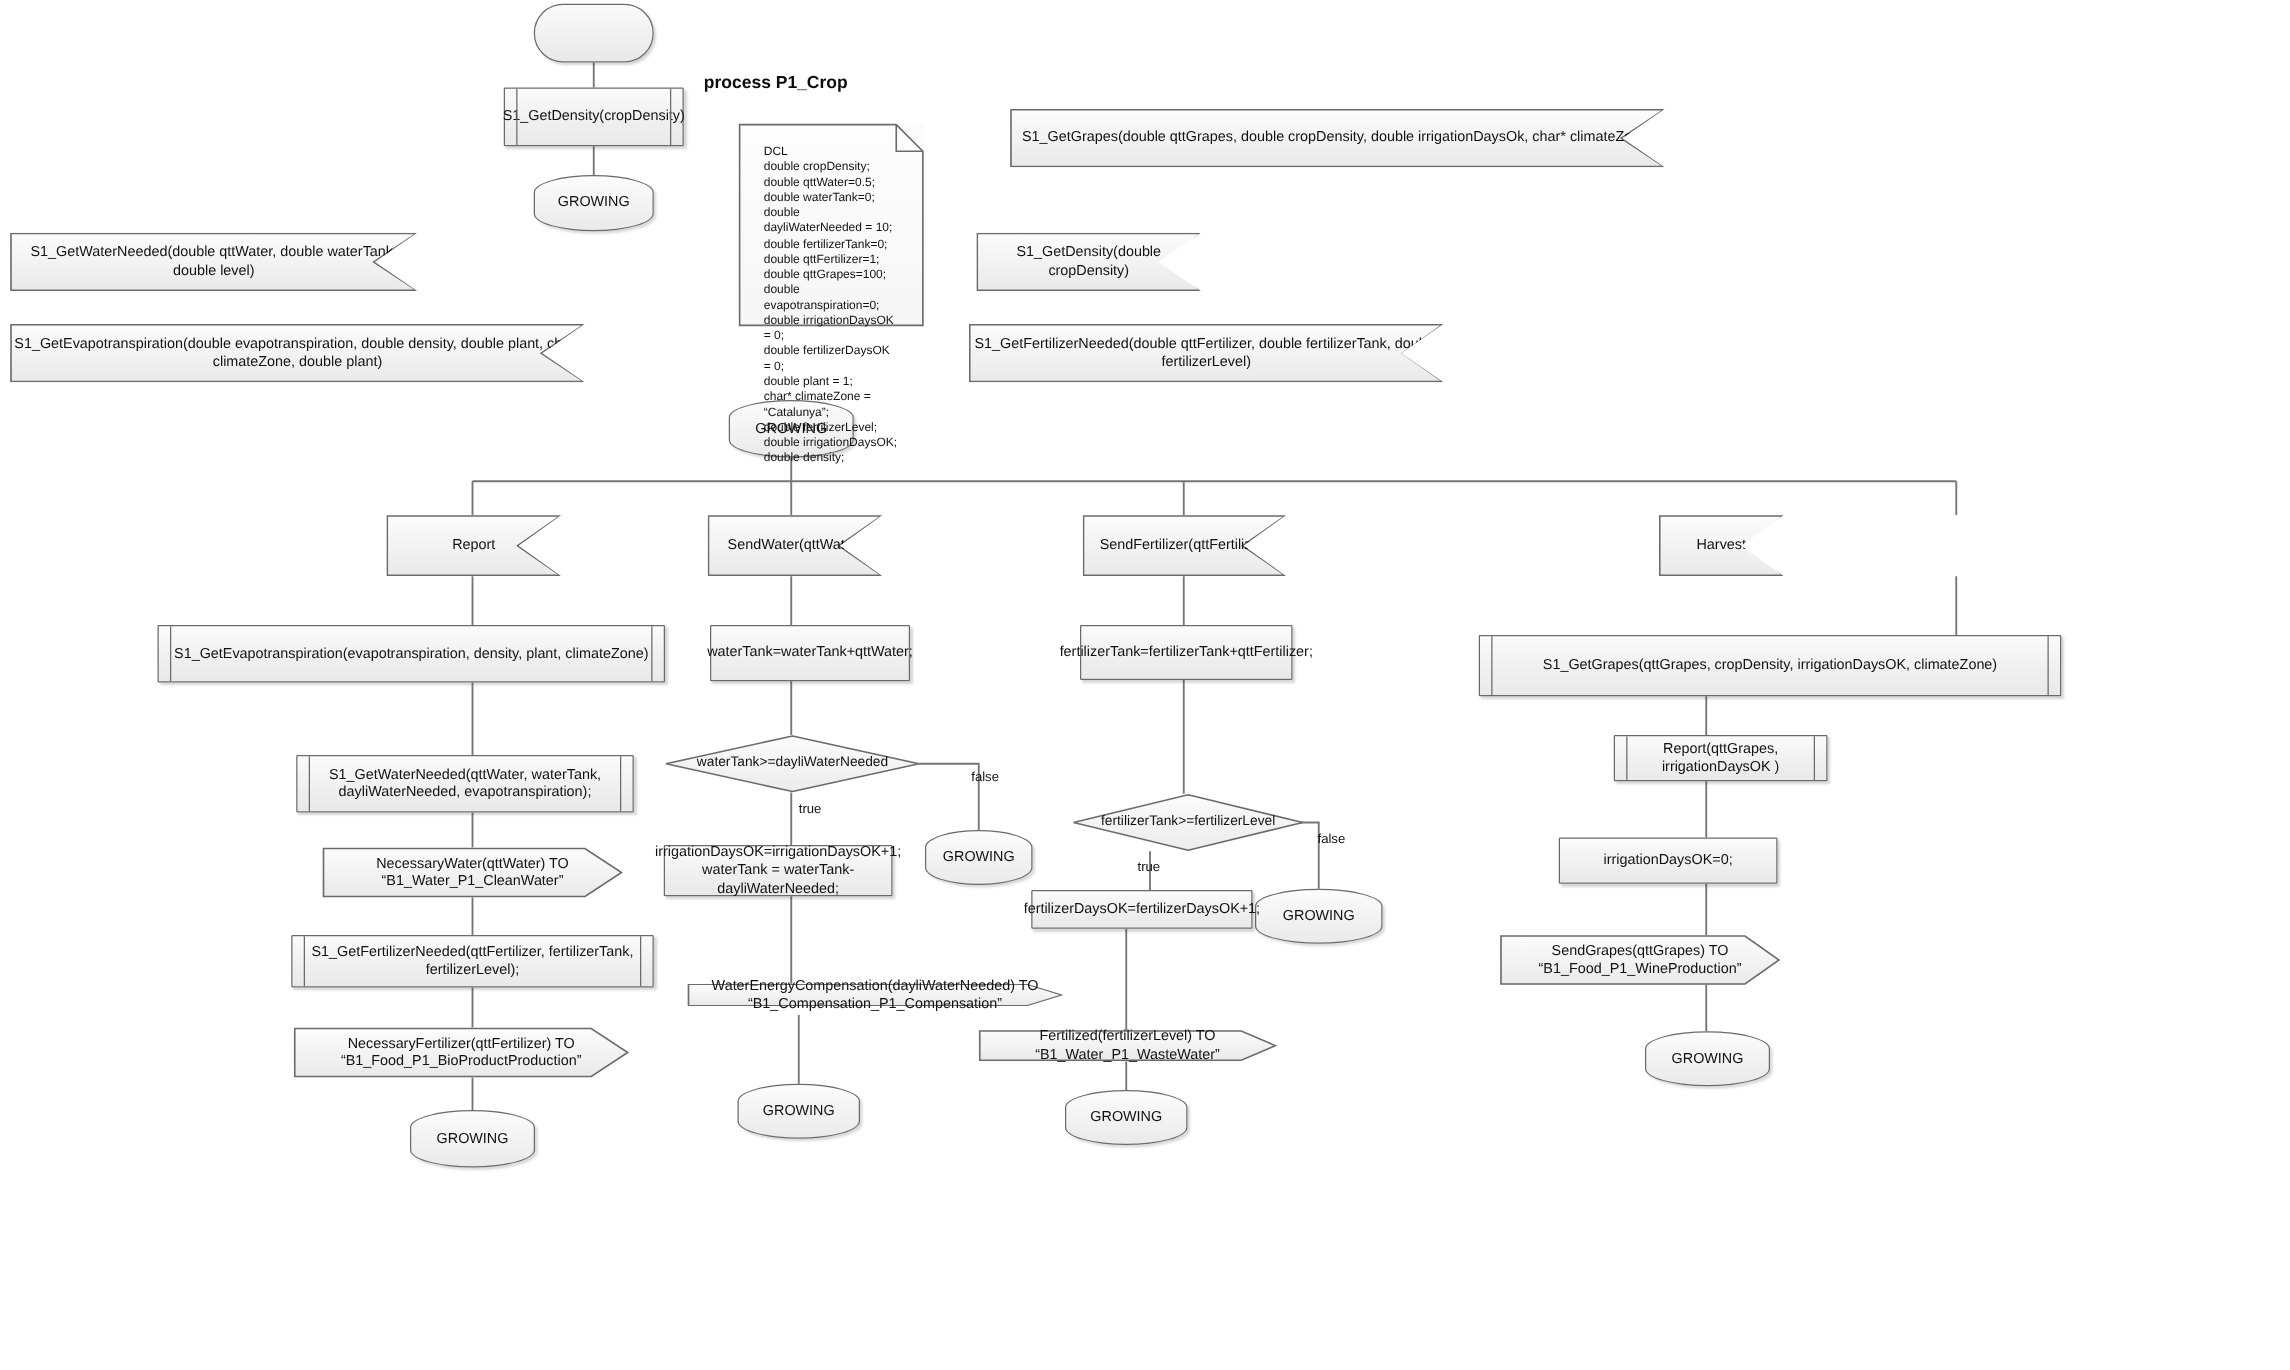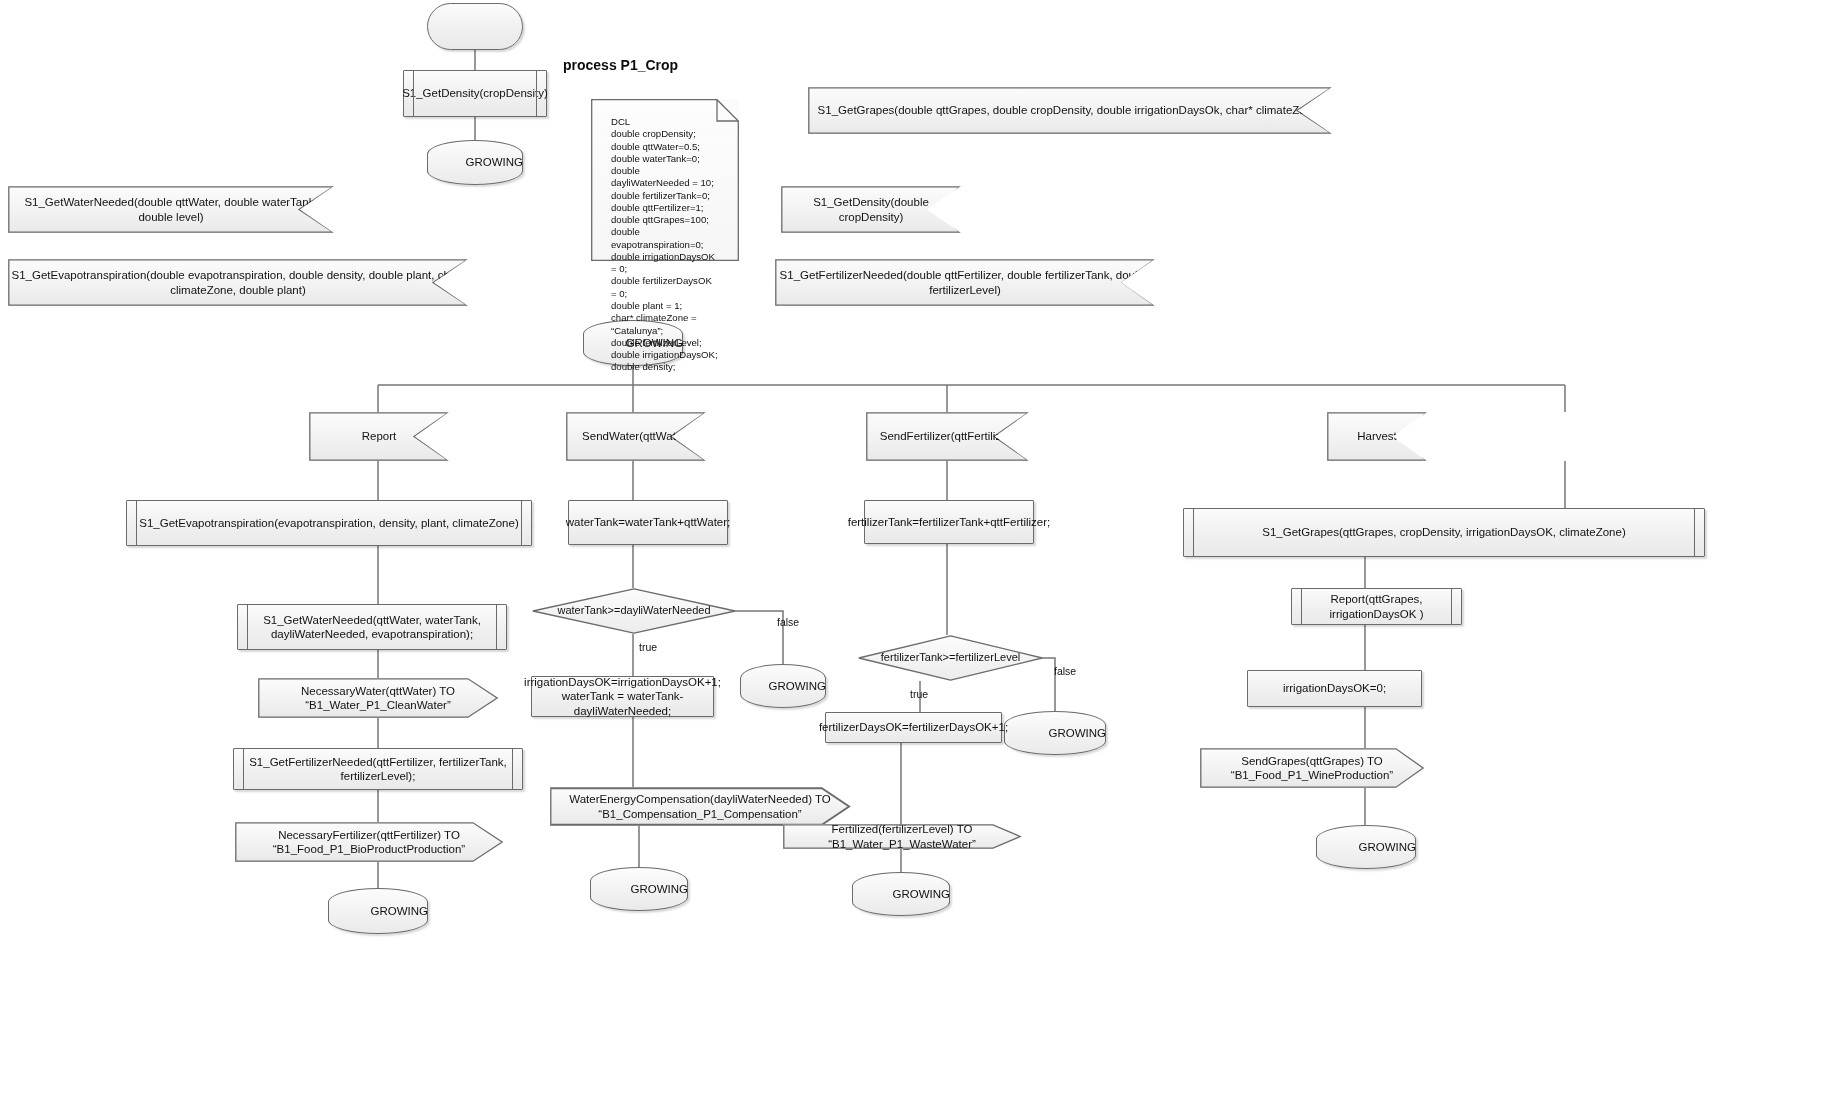--- a/index.html
+++ b/index.html
@@ -42,21 +42,21 @@
   }
   .state-sym .state-body{
     position:absolute;left:0;top:0;right:0;bottom:0;
     background:linear-gradient(180deg,#fcfcfc 0%,#f1f1f1 60%,#eaeaea 100%);
     border:1.3px solid #6b6b6b;
     border-radius:50% / 14px;
     box-sizing:border-box;
     box-shadow:2px 2px 2px rgba(0,0,0,0.15);
   }
   .state-sym .state-label{
-    position:relative;z-index:2;width:100%;text-align:right;font-size:11.5px;
+    position:relative;z-index:2;width:100%;text-align:center;font-size:11.5px;
   }
 
   
   .task{border-radius:1px;}
 
   
   .proc{border-radius:1px;position:absolute;}
   .proc .bar-l,.proc .bar-r{
     position:absolute;top:0;bottom:0;width:0;border-left:1.3px solid #6b6b6b;
   }
@@ -364,21 +364,21 @@
   <div class="node state-sym" style="left:740px;top:664px;width:86px;height:44px;">
     <span class="state-body"></span>
     <span class="state-label">GROWING</span>
   </div>
 
   <div class="node task multiline" style="left:531px;top:676px;width:183px;height:41px;">
     <span class="multiline">irrigationDaysOK=irrigationDaysOK+1;
 waterTank = waterTank-dayliWaterNeeded;</span>
   </div>
 
-  <div class="node output" style="left:550px;top:787px;width:300px;height:39px;">
+  <div class="node output" style="left:550px;top:787px;width:300px;height:18px;">
     <span class="oshape"></span>
     <svg class="ostroke" viewBox="0 0 300 25" preserveAspectRatio="none">
       <path d="M0.8,0.8 H272 L299.2,12.5 L272,24.2 H0.8 Z" fill="none" stroke="#6b6b6b" stroke-width="1.3"></path>
     </svg>
     <span class="olabel">WaterEnergyCompensation(dayliWaterNeeded) TO “B1_Compensation_P1_Compensation”</span>
   </div>
 
   <div class="node state-sym" style="left:590px;top:867px;width:98px;height:44px;">
     <span class="state-body"></span>
     <span class="state-label">GROWING</span>
@@ -430,21 +430,21 @@
   </div>
 
   <div class="node input" style="left:1327px;top:412px;width:100px;height:49px;">
     <span class="ishape"></span>
     <svg class="istroke" viewBox="0 0 100 49" preserveAspectRatio="none">
       <path d="M0.8,0.8 H99.2 L74,24.5 L99.2,48.2 H0.8 Z" fill="none" stroke="#6b6b6b" stroke-width="1.3"></path>
     </svg>
     <span class="ilabel">Harvest</span>
   </div>
 
-  <div class="node proc" style="left:1183px;top:508px;width:522px;height:49px;">
+  <div class="node proc" style="left:1183px;top:508px;width:466px;height:49px;">
     <span class="bar-l"></span>
     <span class="bar-r"></span>
     <span>S1_GetGrapes(qttGrapes, cropDensity, irrigationDaysOK, climateZone)</span>
   </div>
 
   <div class="node proc" style="left:1291px;top:588px;width:171px;height:37px;">
     <span class="bar-l"></span>
     <span class="bar-r"></span>
     <span>Report(qttGrapes, irrigationDaysOK )</span>
   </div>

